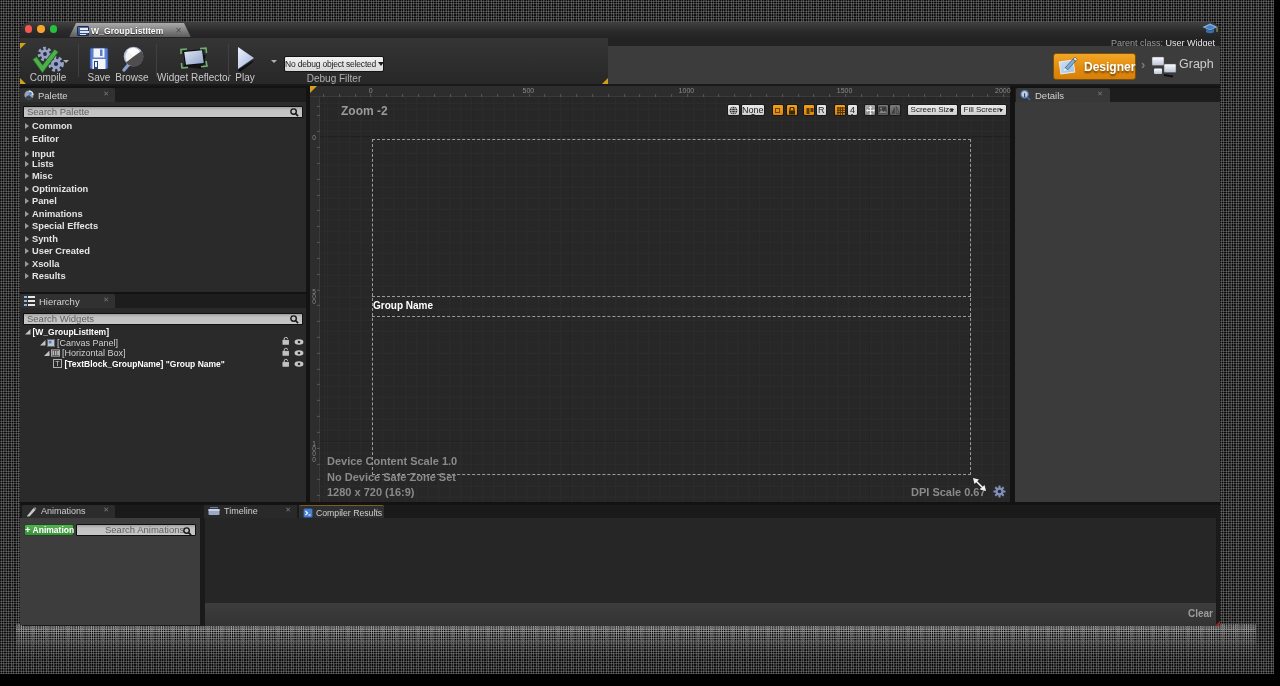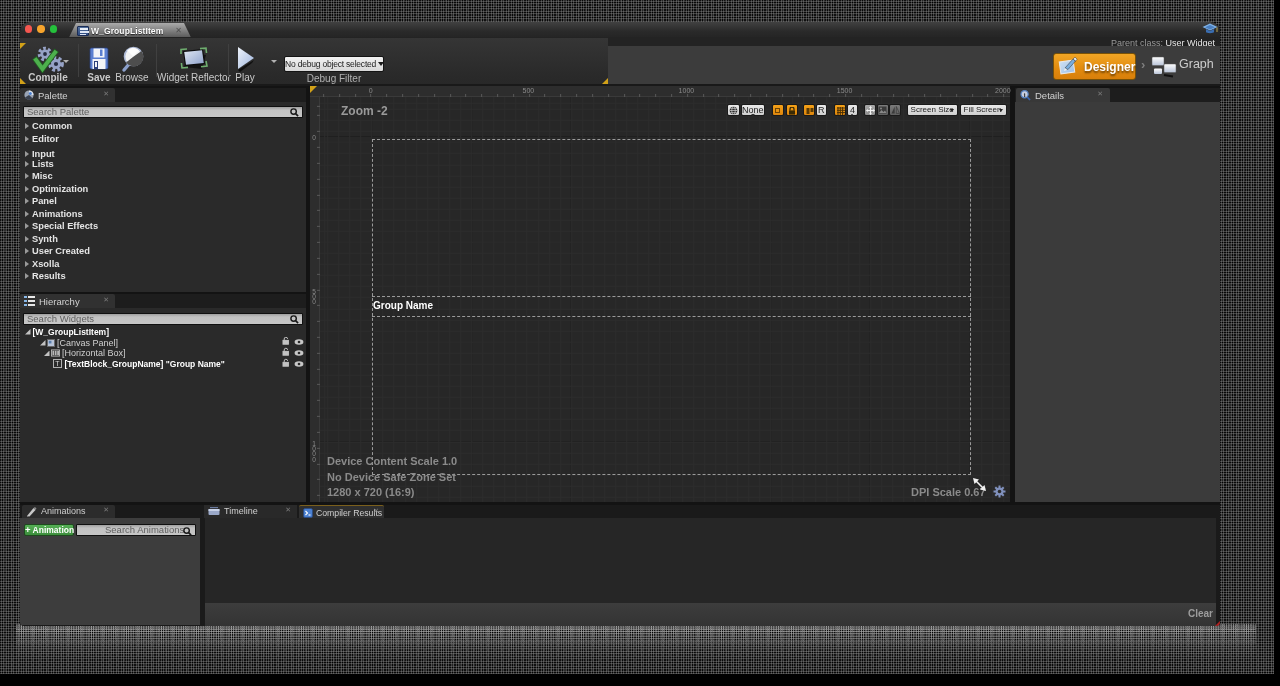--- a/index.html
+++ b/index.html
@@ -102,26 +102,26 @@
       <svg width="34" height="28" viewBox="0 0 34 28" style="margin-left:2px;">
         <circle cx="13" cy="9" r="5.5" fill="none" stroke="#96a2c6" stroke-width="3.6" stroke-dasharray="2.6 2.1"></circle>
         <circle cx="13" cy="9" r="4.6" fill="#96a2c6"></circle>
         <circle cx="13" cy="9" r="1.9" fill="#262c40"></circle>
         <circle cx="24" cy="19" r="6" fill="none" stroke="#96a2c6" stroke-width="3.8" stroke-dasharray="2.8 2.2"></circle>
         <circle cx="24" cy="19" r="5" fill="#96a2c6"></circle>
         <circle cx="24" cy="19" r="2.1" fill="#262c40"></circle>
         <path d="M4 15 L10.5 24 L23 7.5" fill="none" stroke="#225e22" stroke-width="5.6" stroke-linecap="square"></path>
         <path d="M4 15 L10.5 24 L23 7.5" fill="none" stroke="#4db04d" stroke-width="4" stroke-linecap="square"></path>
       </svg>
-      <div style="margin-top:-3px;font-weight:bold;">Compile</div>
+      <div style="margin-top:-3px;">Compile</div>
     </div>
     <div class="abs" style="left:43px;top:22px;width:0;height:0;border-top:3.5px solid #b2b2b2;border-left:3.5px solid transparent;border-right:3.5px solid transparent;"></div>
     <div class="tsep" style="left:58px;"></div>
 
-    <div class="titem" style="left:60px;width:38px;font-weight:bold;">
+    <div class="titem" style="left:60px;width:38px;">
       <svg width="20" height="28" viewBox="0 0 20 28">
         <rect x="1" y="3" width="18" height="21" rx="1.5" fill="#5b7fd0" stroke="#2a3f7a" stroke-width="0.8"></rect>
         <rect x="4.5" y="3.5" width="11" height="9" fill="#f2f4f8"></rect>
         <rect x="11" y="4.5" width="2.5" height="6.5" fill="#5b7fd0"></rect>
         <rect x="3.5" y="14" width="13" height="10" fill="#f2f4f8"></rect>
         <rect x="5" y="16" width="4" height="8" fill="#2a3f7a"></rect>
         <rect x="6" y="17" width="2" height="5" fill="#f2f4f8"></rect>
       </svg>
       <div style="margin-top:-3px;">Save</div>
     </div>

